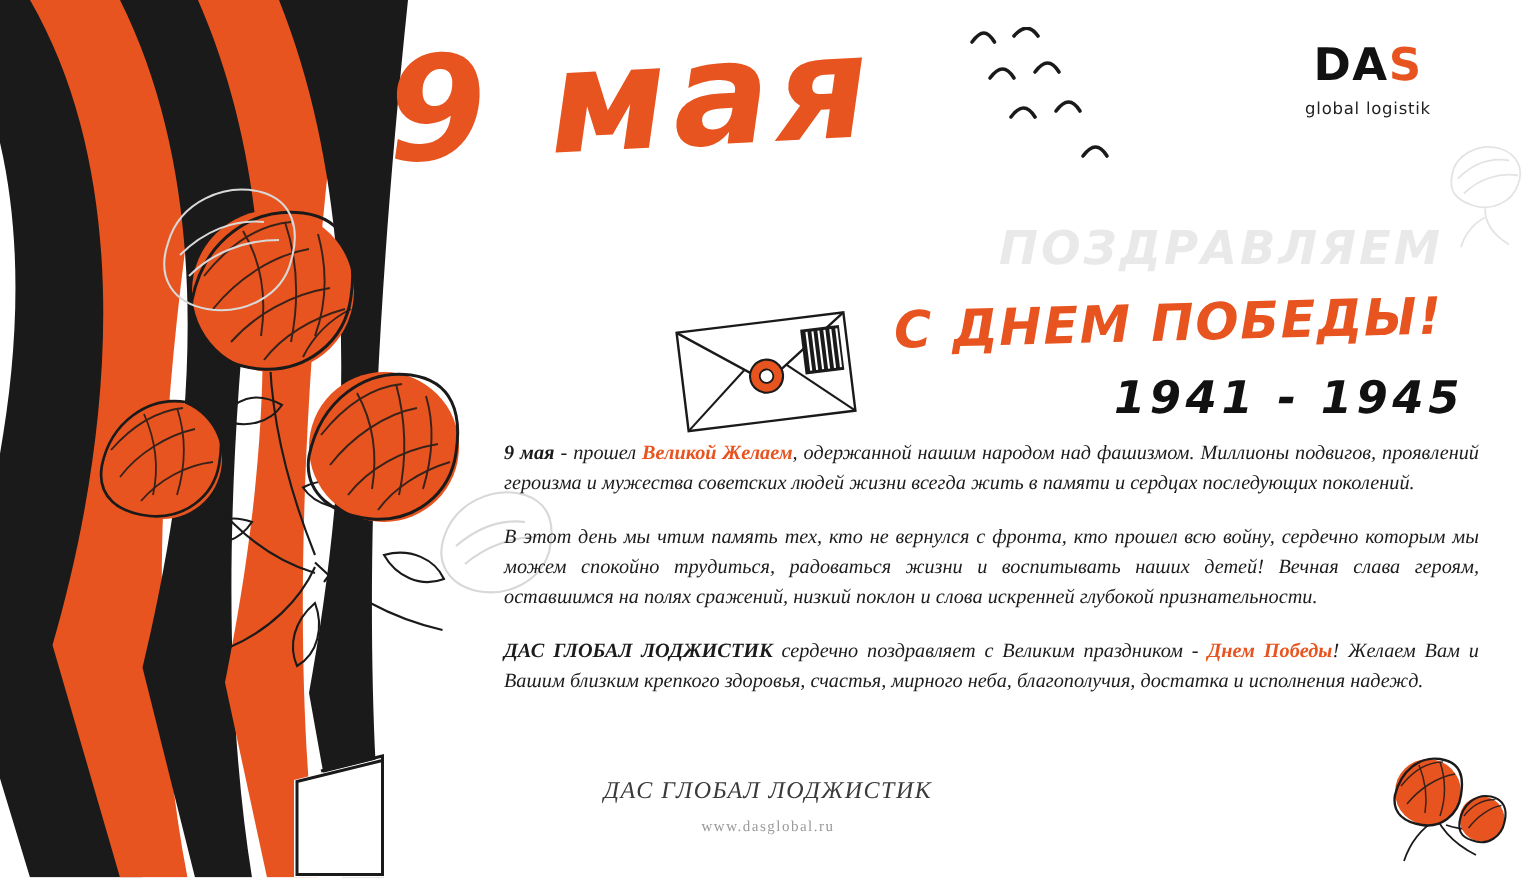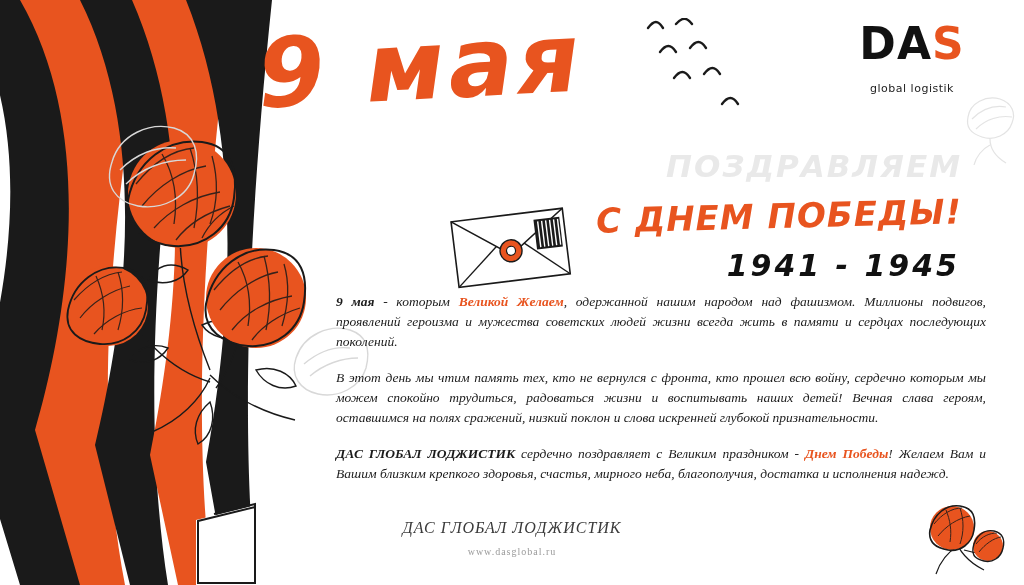--- a/index.html
+++ b/index.html
@@ -81,31 +81,31 @@
   .logo {
     position: absolute;
     right: 52px;
     top: 22px;
     text-align: center;
     width: 120px;
   }
   .logo-word {
     font-family: "DejaVu Sans", sans-serif;
     font-weight: bold;
-    font-size: 44px;
+    font-size: 30px;
     letter-spacing: 1px;
     color: #111111;
     line-height: 44px;
   }
   .logo-word .accent { color: #e8541f; }
   .logo-sub {
     font-size: 11px;
     letter-spacing: .5px;
     color: #222222;
-    margin-top: 16px;
+    margin-top: 0;
     font-family: "DejaVu Sans", sans-serif;
   }
 
   
   .envelope {
     position: absolute;
     left: 452px;
     top: 200px;
     width: 130px;
     height: 84px;
@@ -135,21 +135,21 @@
     font-style: italic;
     font-size: 34px;
     letter-spacing: 1px;
     color: #e8541f;
     white-space: nowrap;
     text-align: right;
     transform: rotate(-1.5deg);
   }
   .greet-years {
     position: absolute;
-    right: 64px;
+    right: 48px;
     top: 248px;
     font-family: "DejaVu Sans", sans-serif;
     font-weight: bold;
     font-style: italic;
     font-size: 30px;
     letter-spacing: 3px;
     color: #111111;
     white-space: nowrap;
   }
 
@@ -374,21 +374,21 @@
           <path d="M108,24 L108,50"></path>
       </g>
     </svg>
   </div>
 
   <div class="greet-ghost">ПОЗДРАВЛЯЕМ</div>
   <div class="greet-main">С ДНЕМ ПОБЕДЫ!</div>
   <div class="greet-years">1941 - 1945</div>
 
   <div class="body-copy">
-    <p><span class="b">9 мая</span><span> - которым </span><span class="o">Великой Желаем</span><span>, одержанной нашим народом над фашизмом. Миллионы подвигов, проявлений героизма и мужества советских людей жизни всегда жить в памяти и сердцах последующих поколений.</span></p>
+    <p><span class="b">9 мая</span><span> - прошел </span><span class="o">Великой Желаем</span><span>, одержанной нашим народом над фашизмом. Миллионы подвигов, проявлений героизма и мужества советских людей жизни всегда жить в памяти и сердцах последующих поколений.</span></p>
     <p>В этот день мы чтим память тех, кто не вернулся с фронта, кто прошел всю войну, сердечно которым мы можем спокойно трудиться, радоваться жизни и воспитывать наших детей! Вечная слава героям, оставшимся на полях сражений, низкий поклон и слова искренней глубокой признательности.</p>
     <p><span class="b">ДАС ГЛОБАЛ ЛОДЖИСТИК</span><span> сердечно поздравляет с Великим праздником - </span><span class="o">Днем Победы</span><span>! Желаем Вам и Вашим близким крепкого здоровья, счастья, мирного неба, благополучия, достатка и исполнения надежд.</span></p>
   </div>
 
   <div class="footer-name">ДАС ГЛОБАЛ ЛОДЖИСТИК</div>
   <div class="footer-url">www.dasglobal.ru</div>
 
 </div>
 
 </body></html>

